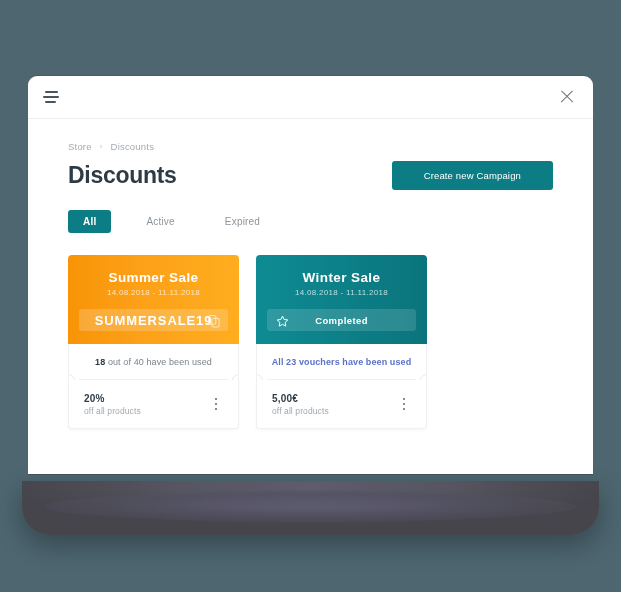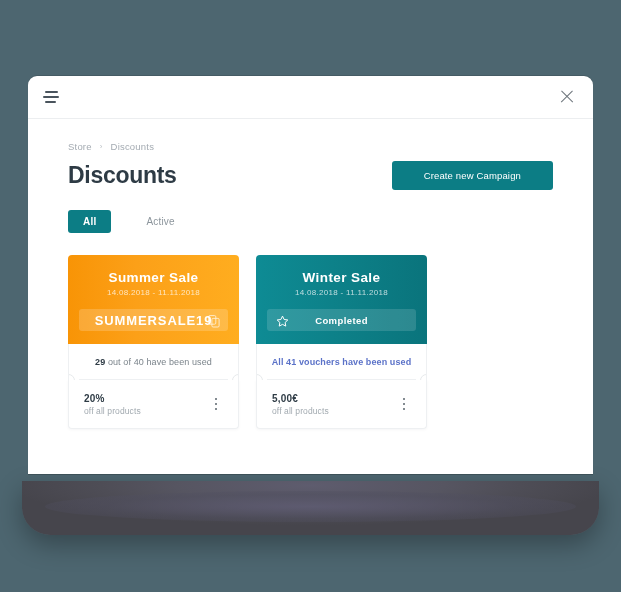--- a/index.html
+++ b/index.html
@@ -324,20 +324,21 @@
       </div>
 
       <div class="title-row">
         <div class="page-title">Discounts</div>
         <button class="primary-btn">Create new Campaign</button>
       </div>
 
       <div class="tabs">
         <div class="tab active">All</div>
         <div class="tab">Active</div>
+        <div class="tab">Expired</div>
       </div>
 
       <div class="cards">
 
         <div class="card">
           <div class="card-head orange">
             <div class="card-title">Summer  Sale</div>
             <div class="card-dates">14.08.2018 - 11.11.2018</div>
             <div class="code-field">
               <span class="code-text">SUMMERSALE19</span>
@@ -345,21 +346,21 @@
                 <svg viewBox="0 0 12 13" width="12" height="13" fill="none" stroke="rgba(255,255,255,0.85)" stroke-width="1">
                   <rect x="0.6" y="0.6" width="7.2" height="8.6" rx="1.2"></rect>
                   <rect x="3.9" y="3.4" width="7.2" height="8.6" rx="1.2" fill="none"></rect>
                 </svg>
               </span>
             </div>
           </div>
 
           <div class="card-usage">
             <div class="usage-text">
-              <b>29</b><span> out of 40 have been used</span>
+              <b>18</b><span> out of 40 have been used</span>
             </div>
             <div class="card-divider"></div>
             <div class="notch left"></div>
             <div class="notch right"></div>
           </div>
 
           <div class="card-foot">
             <div>
               <div class="amount">20%</div>
               <div class="amount-sub">off all products</div>
@@ -380,21 +381,21 @@
               <span class="star-icon">
                 <svg viewBox="0 0 13 13" width="13" height="13" fill="none" stroke="#ffffff" stroke-width="1" stroke-linejoin="round">
                   <path d="M6.5 1.1 L8.12 4.48 L11.8 4.97 L9.12 7.5 L9.78 11.1 L6.5 9.38 L3.22 11.1 L3.88 7.5 L1.2 4.97 L4.88 4.48 Z"></path>
                 </svg>
               </span>
               <span class="status-text">Completed</span>
             </div>
           </div>
 
           <div class="card-usage">
-            <div class="usage-text linkish">All 41 vouchers have been used</div>
+            <div class="usage-text linkish">All 23 vouchers have been used</div>
             <div class="card-divider"></div>
             <div class="notch left"></div>
             <div class="notch right"></div>
           </div>
 
           <div class="card-foot">
             <div>
               <div class="amount">5,00€</div>
               <div class="amount-sub">off all products</div>
             </div>

